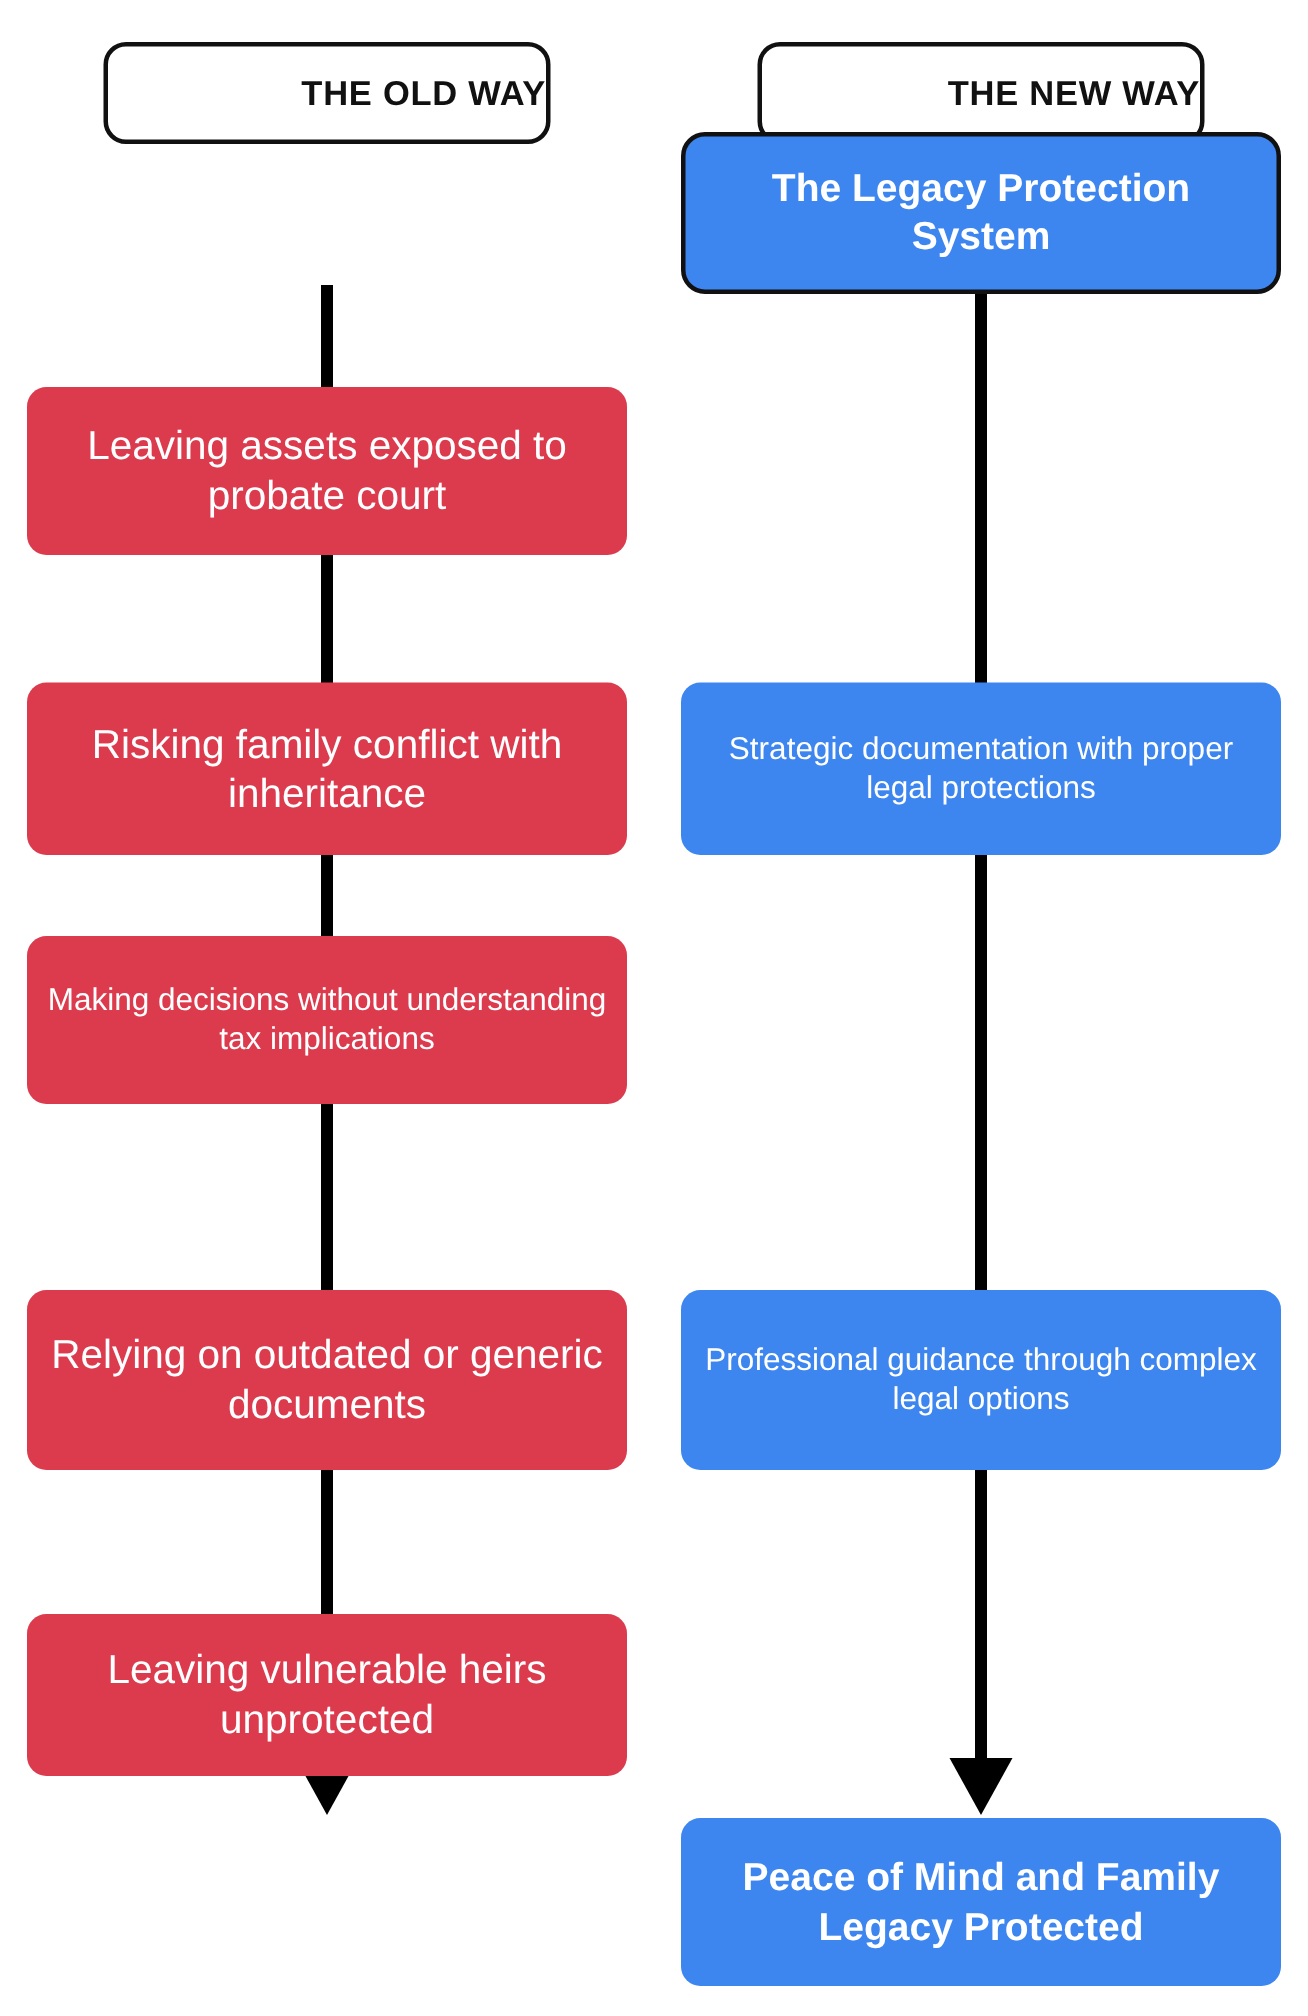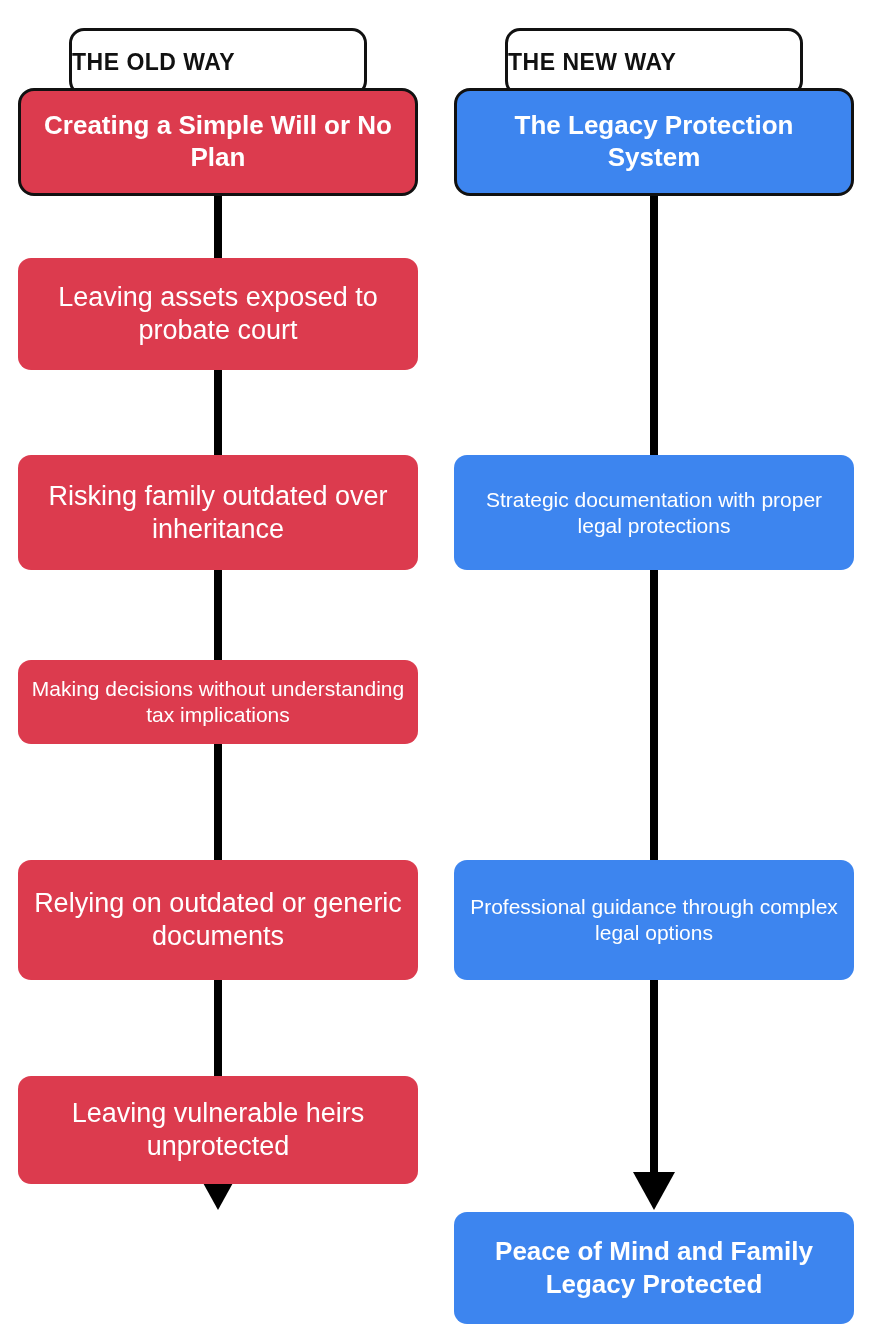--- a/index.html
+++ b/index.html
@@ -58,21 +58,21 @@
     left: 50%;
     transform: translateX(-50%);
     top: 28px;
     width: 298px;
     height: 68px;
     background: #ffffff;
     border: 3px solid #111111;
     border-radius: 15px;
     display: flex;
     align-items: center;
-    justify-content: flex-start;
+    justify-content: flex-end;
     z-index: 4;
   }
   .header-pill .label {
     font-size: 23px;
     font-weight: bold;
     letter-spacing: 0.5px;
     color: #111111;
     white-space: nowrap;
   }
 
@@ -108,50 +108,47 @@
 
   
   .node.top .text        { font-size: 26px; font-weight: bold; }
   .node.step .text       { font-size: 27px; font-weight: normal; }
   .node.step.small .text { font-size: 21px; font-weight: normal; }
   .node.outcome .text    { font-size: 26px; font-weight: bold; line-height: 1.28; }
 
   
   .row1 { top: 258px;  height: 112px; }
   .row2 { top: 455px;  height: 115px; }
-  .row3 { top: 660px;  height: 84px; }
+  .row3 { top: 624px;  height: 112px; }
   .row4 { top: 860px;  height: 120px; justify-content: flex-end; }
   .row5 { top: 1076px; height: 108px; }
   .row6 { top: 1212px; height: 112px; }
 </style>
 </head>
 <body>
 
 <div id="canvas">
 
   <div class="column left">
 
     <div class="spine" style="top:190px; height:1000px;"></div>
 
     <div class="arrow-head" style="top:1172px;"></div>
 
     <div class="header-pill">
       <span class="label">THE OLD WAY</span>
     </div>
 
-    <div class="node red top">
-      <span class="text">Creating a Simple Will or No Plan</span>
-    </div>
 
     <div class="node red step row1">
       <span class="text">Leaving assets exposed to probate court</span>
     </div>
 
     <div class="node red step row2">
-      <span class="text">Risking family outdated over inheritance</span>
+      <span class="text">Risking family conflict with inheritance</span>
     </div>
 
     <div class="node red step small row3">
       <span class="text">Making decisions without understanding tax implications</span>
     </div>
 
     <div class="node red step row4">
       <span class="text">Relying on outdated or generic documents</span>
     </div>
 

